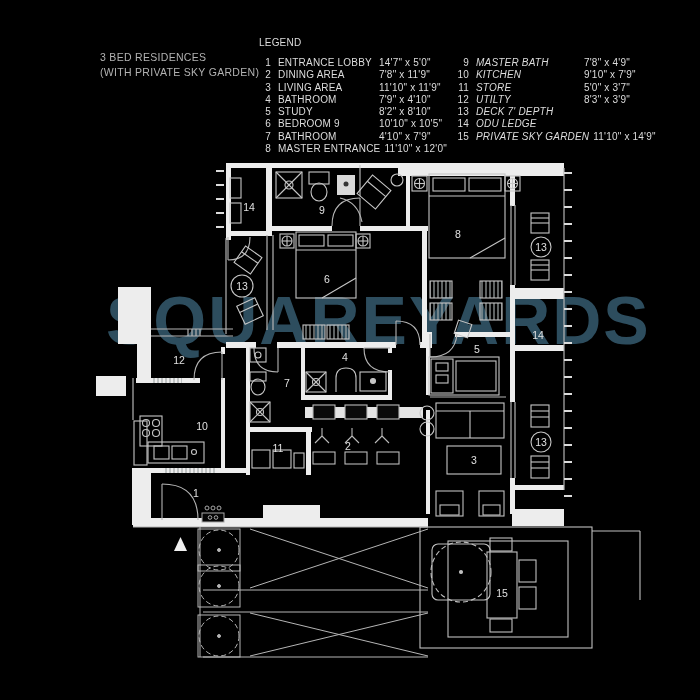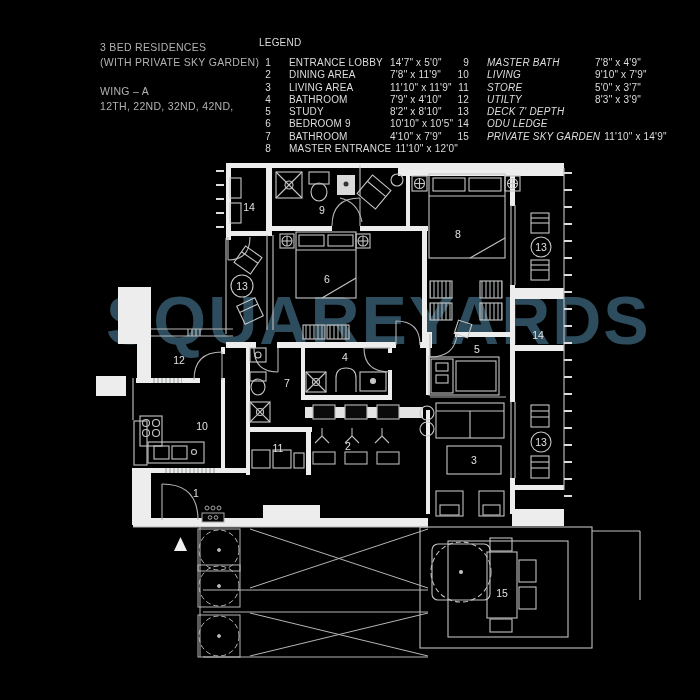--- a/index.html
+++ b/index.html
@@ -1,28 +1,28 @@
 <!DOCTYPE html>
 <html><head>
 <meta charset="utf-8">
 <style>
   html,body{margin:0;padding:0;background:#000;}
   .canvas{position:relative;width:700px;height:700px;background:#000;overflow:hidden;
           font-family:"Liberation Sans", sans-serif;}
   
-  .hdr{position:absolute;left:100px;top:40px;color:#b2b2b2;font-size:10.5px;
+  .hdr{position:absolute;left:100px;top:50px;color:#b2b2b2;font-size:10.5px;
        line-height:15px;letter-spacing:.3px;z-index:3;}
   .hdr .grp{margin-bottom:14px;}
   
   .legend{position:absolute;left:259px;top:37px;color:#dcdcdc;font-size:10px;
           letter-spacing:.2px;z-index:3;}
   .legend .ltitle{margin-bottom:10px;}
   .lrow{display:flex;line-height:12.3px;white-space:nowrap;}
   .lrow .num{width:12px;text-align:right;margin-right:7px;flex:none;}
-  .lrow .nm{min-width:97px;margin-right:4px;margin-left:11px;}
+  .lrow .nm{min-width:97px;margin-right:4px;}
   .col-r{position:absolute;left:452px;top:57px;}
   .col-l{position:absolute;left:259px;top:57px;}
   .col-r .num{width:17px;}
   .col-r .nm{min-width:104px;font-style:italic;}
   
   .wm{position:absolute;left:106px;top:281px;z-index:1;font-size:68px;font-weight:700;
       letter-spacing:2px;color:#2d4d5e;white-space:nowrap;}
   svg.plan{position:absolute;left:0;top:0;z-index:2;}
 </style>
 </head>
@@ -30,24 +30,20 @@
 
 <div class="canvas">
 
   <div class="wm">SQUAREYARDS</div>
 
   <div class="hdr">
     <div class="grp">
       <div>3 BED RESIDENCES</div>
       <div>(WITH PRIVATE SKY GARDEN)</div>
     </div>
-    <div class="grp">
-      <div>WING – A</div>
-      <div>12TH, 22ND, 32ND, 42ND,</div>
-    </div>
   </div>
 
   <div class="legend">
     <div class="ltitle">LEGEND</div>
   </div>
   <div class="legend col-l">
     <div class="lrow">
         <span class="num">1</span>
         <span class="nm">ENTRANCE LOBBY</span>
         <span class="dm">14'7" x 5'0"</span>
@@ -89,21 +85,21 @@
       </div>
   </div>
   <div class="legend col-r">
     <div class="lrow">
         <span class="num">9</span>
         <span class="nm">MASTER BATH</span>
         <span class="dm">7'8" x 4'9"</span>
       </div>
     <div class="lrow">
         <span class="num">10</span>
-        <span class="nm">LIVING</span>
+        <span class="nm">KITCHEN</span>
         <span class="dm">9'10" x 7'9"</span>
       </div>
     <div class="lrow">
         <span class="num">11</span>
         <span class="nm">STORE</span>
         <span class="dm">5'0" x 3'7"</span>
       </div>
     <div class="lrow">
         <span class="num">12</span>
         <span class="nm">UTILTY</span>

